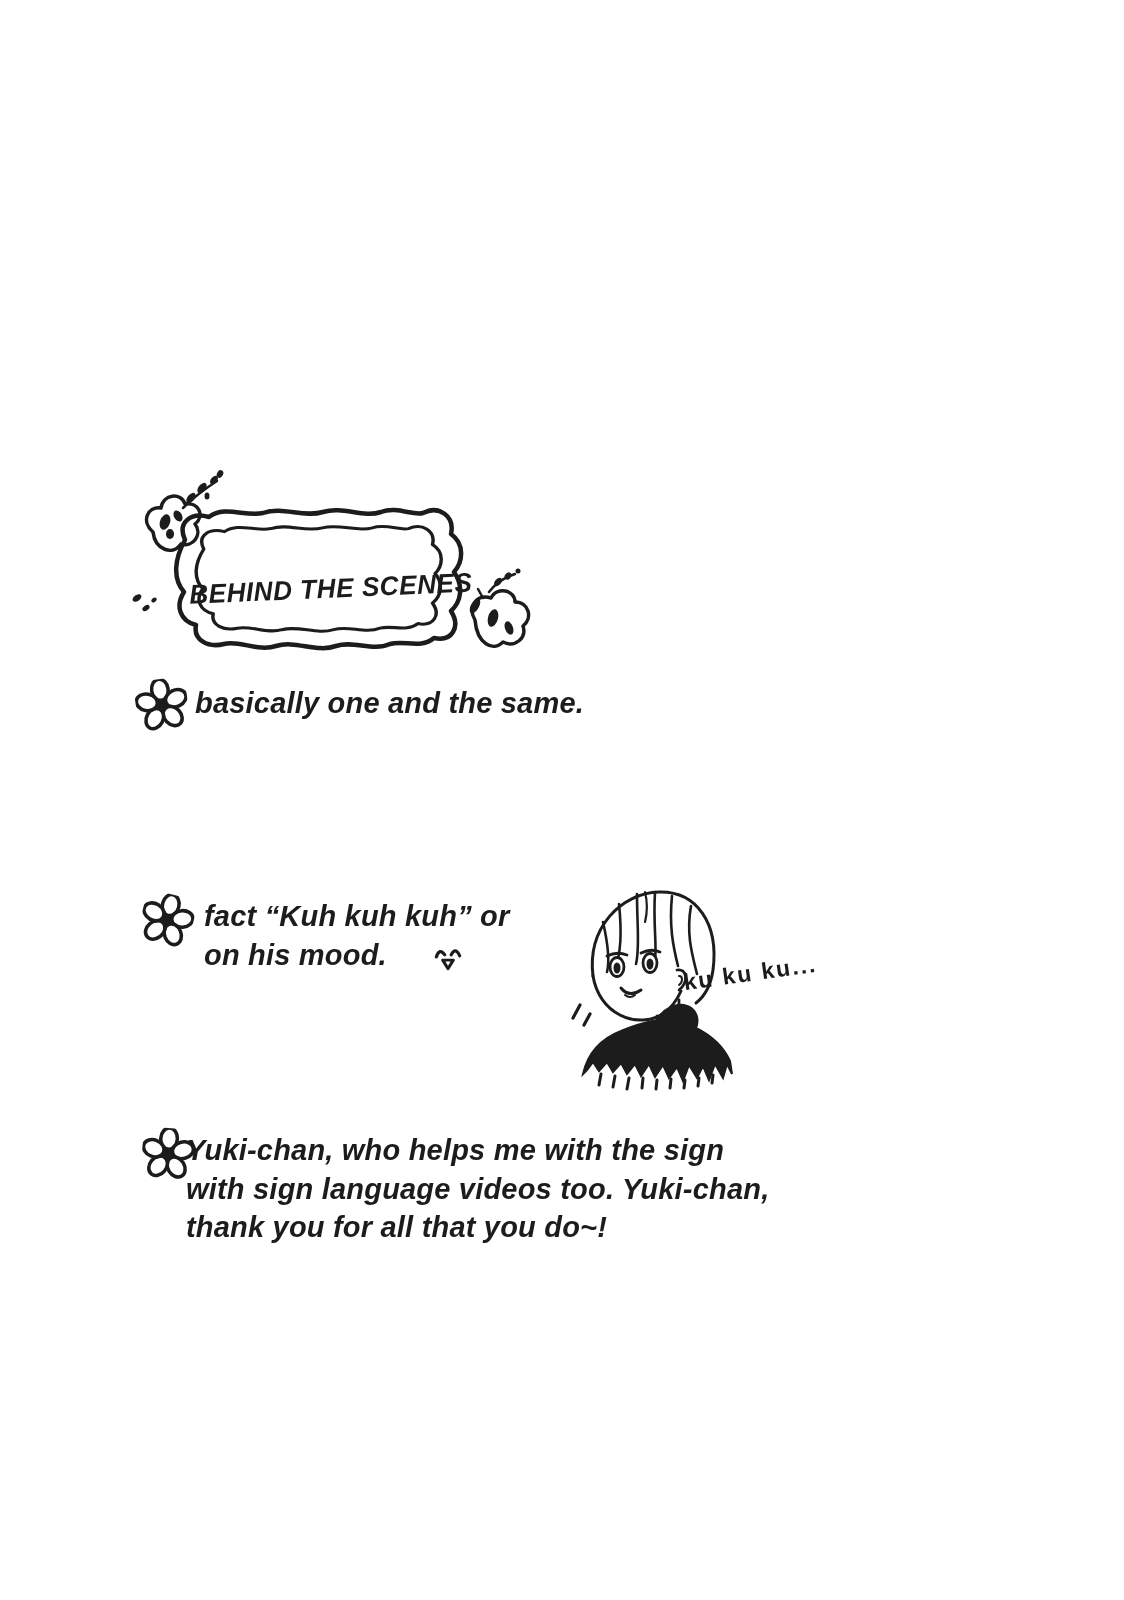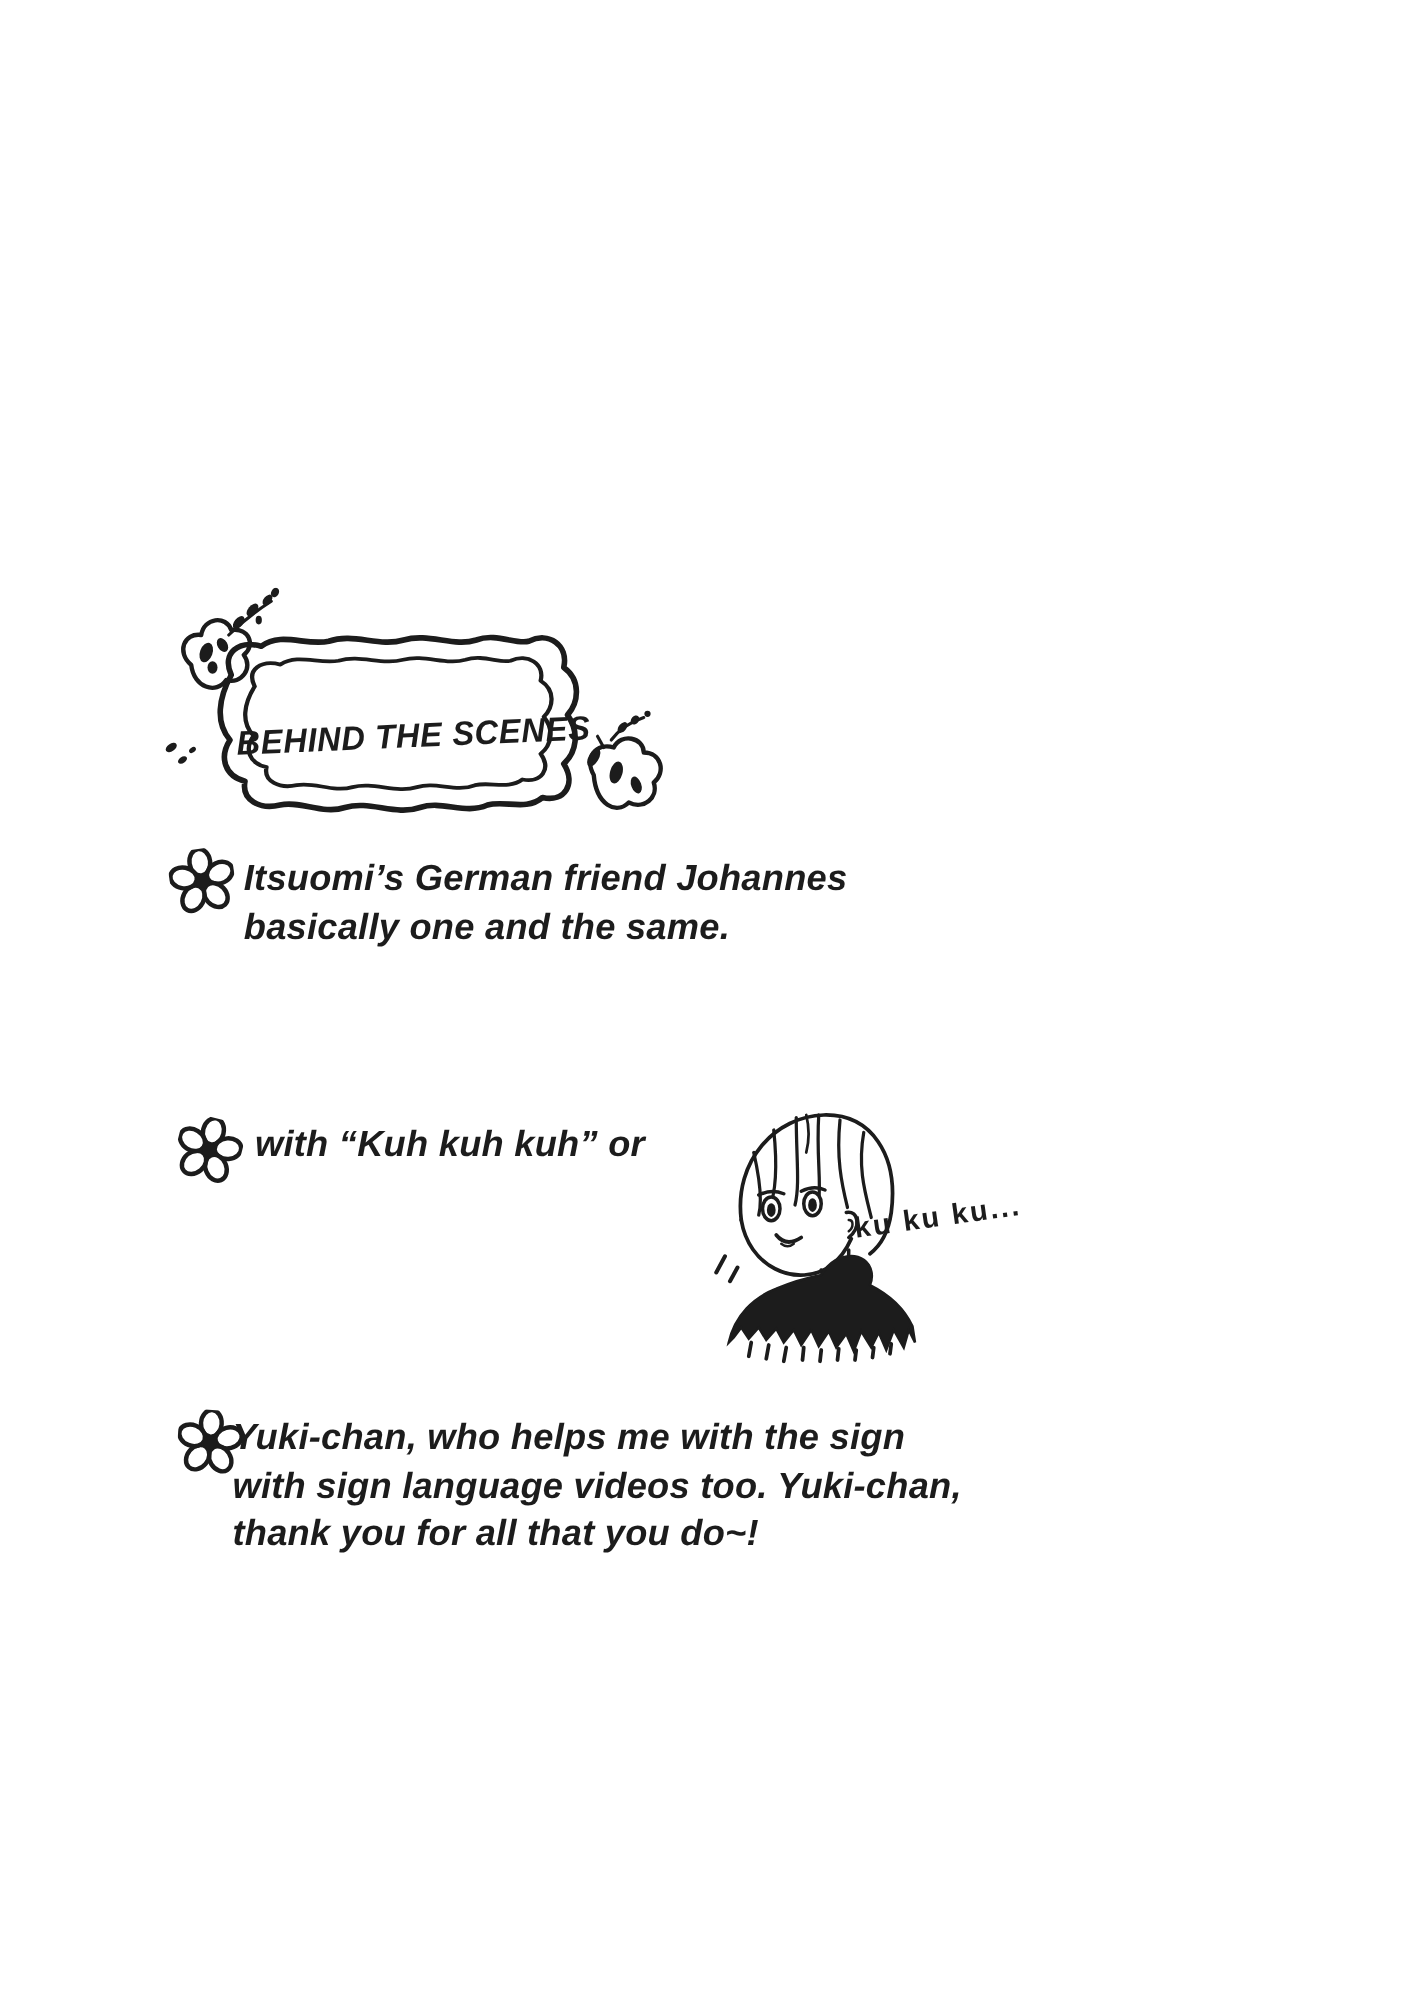--- a/index.html
+++ b/index.html
@@ -93,36 +93,45 @@
   <g fill="#ffffff" stroke="#1c1c1c" stroke-width="3">
     <ellipse cx="22" cy="9" rx="7" ry="9"></ellipse>
     <ellipse cx="22" cy="9" rx="7" ry="9" transform="rotate(72 22 22)"></ellipse>
     <ellipse cx="22" cy="9" rx="7" ry="9" transform="rotate(144 22 22)"></ellipse>
     <ellipse cx="22" cy="9" rx="7" ry="9" transform="rotate(216 22 22)"></ellipse>
     <ellipse cx="22" cy="9" rx="7" ry="9" transform="rotate(288 22 22)"></ellipse>
   </g>
   <circle cx="22" cy="22" r="4.5" fill="#1c1c1c"></circle>
 </svg>
 <div class="note-text" style="left:195px;top:684px;">
-  <div class="note-line">Itsuomi’s German friend Johannes</div>
   <div class="note-line">basically one and the same.</div>
 </div>
 
 <svg class="bullet" style="left:141px;top:894px;transform:rotate(14deg);" viewBox="0 0 44 44">
   <g fill="#ffffff" stroke="#1c1c1c" stroke-width="3">
     <ellipse cx="22" cy="9" rx="7" ry="9"></ellipse>
     <ellipse cx="22" cy="9" rx="7" ry="9" transform="rotate(72 22 22)"></ellipse>
     <ellipse cx="22" cy="9" rx="7" ry="9" transform="rotate(144 22 22)"></ellipse>
     <ellipse cx="22" cy="9" rx="7" ry="9" transform="rotate(216 22 22)"></ellipse>
     <ellipse cx="22" cy="9" rx="7" ry="9" transform="rotate(288 22 22)"></ellipse>
   </g>
   <circle cx="22" cy="22" r="4.5" fill="#1c1c1c"></circle>
 </svg>
 <div class="note-text" style="left:204px;top:897px;">
-  <div class="note-line">with “Kuh kuh kuh” or</div>
+  <div class="note-line">fact “Kuh kuh kuh” or</div>
+  <div class="note-line line-with-emoji">
+    <span>on his mood.</span>
+    <svg class="emoticon" viewBox="0 0 32 26">
+      <g class="ink-stroke" stroke-width="3">
+        <path d="M 5,12 Q 8,3 13,10"></path>
+        <path d="M 19,10 Q 23,2 27,11"></path>
+      </g>
+      <path d="M 11,15 L 21,15 L 16,23 Z" fill="#ffffff" stroke="#1c1c1c" stroke-width="2.8" stroke-linejoin="round"></path>
+    </svg>
+  </div>
 </div>
 
 <div class="abs sketch">
   <svg width="240" height="215" viewBox="0 0 240 215">
     <g class="ink-stroke" stroke-width="3">
 
       <path d="M 36,98 C 30,50 64,15 102,14 C 140,13 162,46 156,92 C 154,106 148,118 139,125"></path>
 
       <path d="M 36,98 C 39,116 49,130 63,137 C 78,145 96,143 107,135 C 114,130 120,122 124,113"></path>
 

